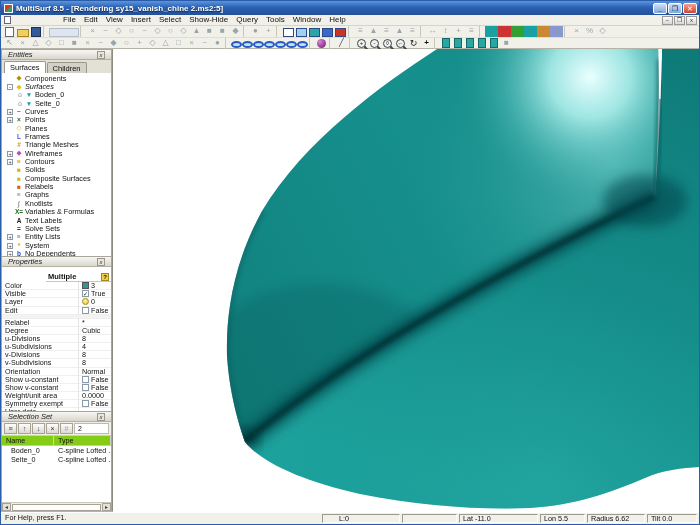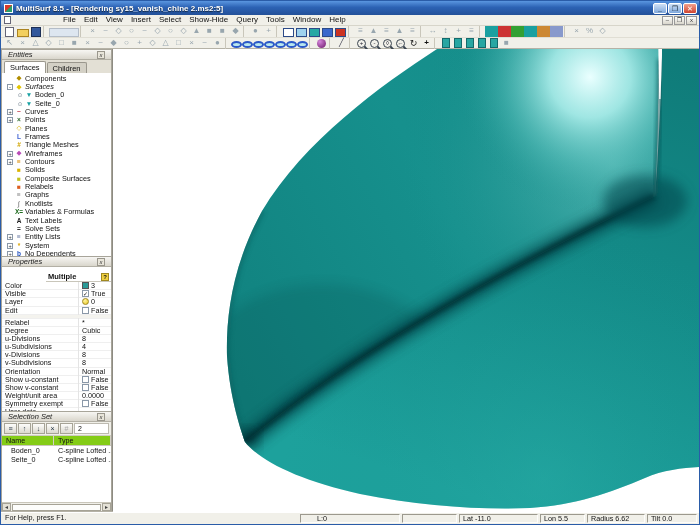--- a/index.html
+++ b/index.html
@@ -616,21 +616,21 @@
 
         <path fill="#ffffff" d="M545.5,0 L549,0 L547.5,50 L546.2,50 Z"></path>
       </svg>
     </div>
   </div>
 
   <div class="statusbar">
     <span class="spane msg">For Help, press F1.</span>
     <span style="display:flex;gap:2px;">
 
-    <span class="spane" style="width: 100px; padding-left: 16px;">L:0</span>
+    <span class="spane" style="width: 78px; padding-left: 16px;">L:0</span>
         <span class="spane" style="width: 55px;"></span>
         <span class="spane" style="width: 79px;">Lat -11.0</span>
         <span class="spane" style="width: 45px;">Lon 5.5</span>
         <span class="spane" style="width: 58px;">Radius 6.62</span>
         <span class="spane" style="width: 50px;">Tilt 0.0</span>
       </span>
   </div>
 
 </div>
 

